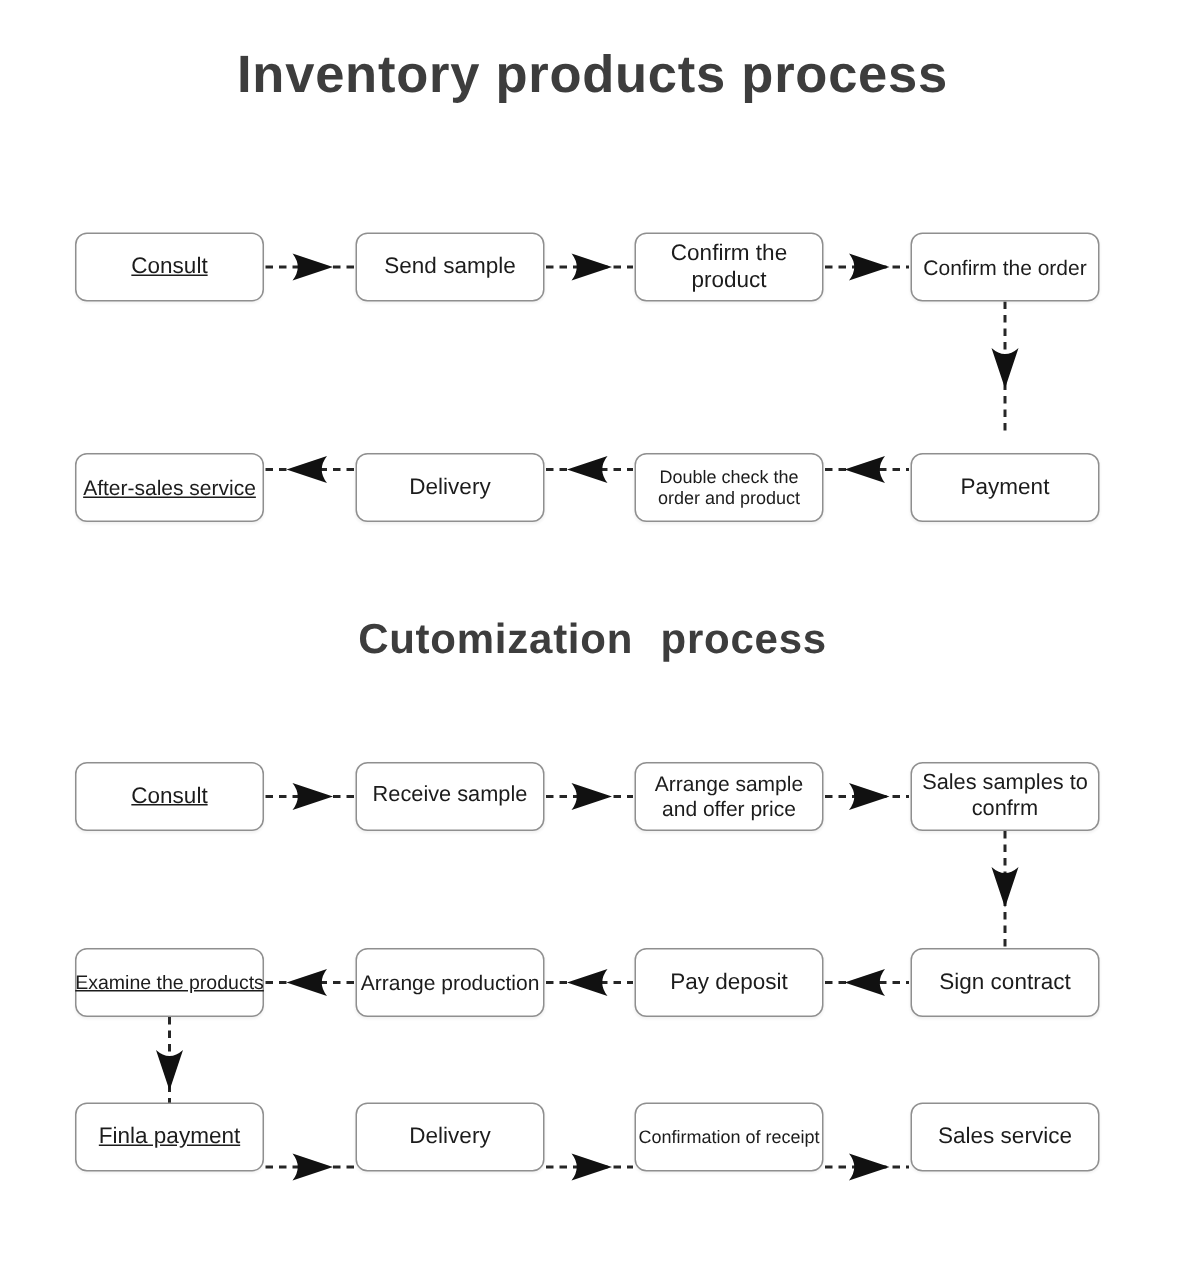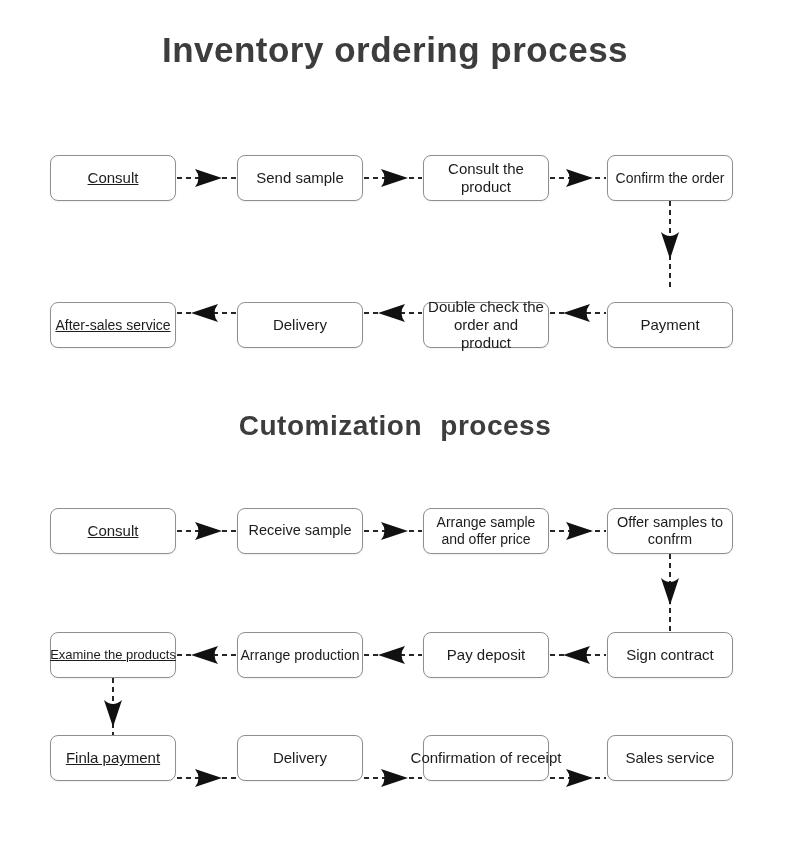--- a/index.html
+++ b/index.html
@@ -41,43 +41,43 @@
     box-shadow: 0 1px 2px rgba(0,0,0,0.06);
   }
   
   .c1 { left: 50px; text-decoration: underline; }  .c2 { left: 237px; }  .c3 { left: 423px; }  .c4 { left: 607px; }
   
   .ra { top: 155px; }  .rb { top: 302px; align-items: center; }
   .rc { top: 508px; }  .rd { top: 632px; }  .re { top: 735px; }
   .fs145 { font-size: 14.5px; }
   .fs14 { font-size: 14px; }
   .fs13 { font-size: 13px; }
-  .fs125 { font-size: 15px; }
+  .fs125 { font-size: 12px; }
   .nowrap { white-space: nowrap; }
   .conn { position: absolute; }
   .conn svg { display: block; }
   .dash { stroke: #262626; stroke-width: 2; stroke-dasharray: 5 4; fill: none; }
   .head { fill: #111111; stroke: none; }
 </style>
 </head>
 <body>
 
 <div id="page">
 
   <div>
-    <div class="fc-title t1">Inventory ordering process</div>
+    <div class="fc-title t1">Inventory products process</div>
 
     <div class="box c1 ra">
       <span>Consult</span>
     </div>
     <div class="box c2 ra">
       <span>Send sample</span>
     </div>
     <div class="box c3 ra">
-      <span>Consult the product</span>
+      <span>Confirm the product</span>
     </div>
     <div class="box c4 ra nowrap fs14">
       <span>Confirm the order</span>
     </div>
 
     <div class="conn" style="left:176px; top:168px;">
       <svg width="61" height="20" viewBox="0 0 61 20">
           <line class="dash" x1="1" y1="10" x2="60" y2="10"></line>
           <path class="head" d="M19,1 Q26,10 19,19 L46,10 Z"></path>
         </svg>
@@ -141,21 +141,21 @@
     <div class="box c1 rc">
       <span>Consult</span>
     </div>
     <div class="box c2 rc nowrap fs145">
       <span>Receive sample</span>
     </div>
     <div class="box c3 rc fs14">
       <span>Arrange sample and offer price</span>
     </div>
     <div class="box c4 rc fs145">
-      <span>Offer samples to confrm</span>
+      <span>Sales samples to confrm</span>
     </div>
 
     <div class="conn" style="left:176px; top:521px;">
       <svg width="61" height="20" viewBox="0 0 61 20">
           <line class="dash" x1="1" y1="10" x2="60" y2="10"></line>
           <path class="head" d="M19,1 Q26,10 19,19 L46,10 Z"></path>
         </svg>
     </div>
     <div class="conn" style="left:363px; top:521px;">
       <svg width="60" height="20" viewBox="0 0 60 20">

